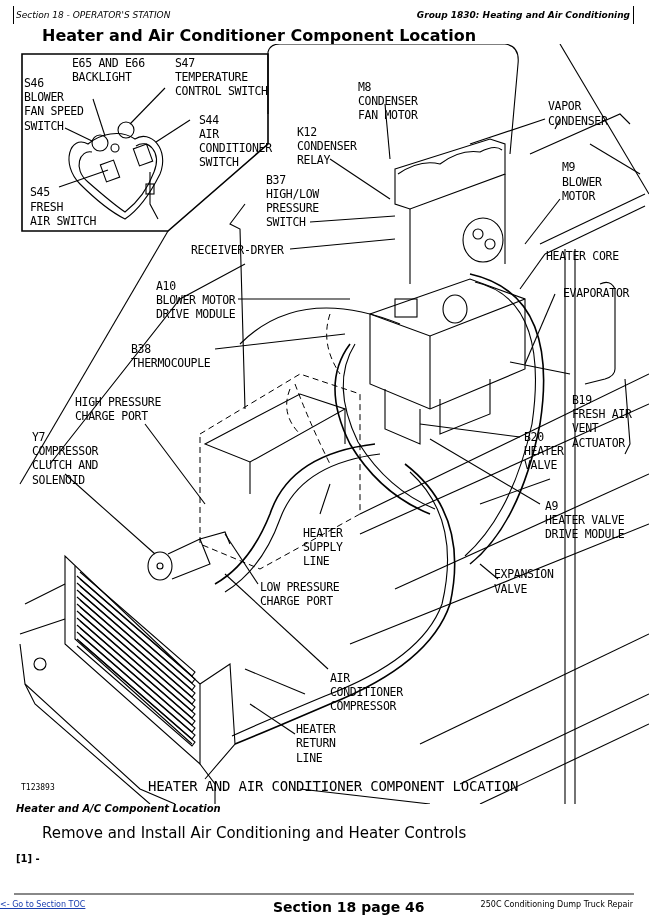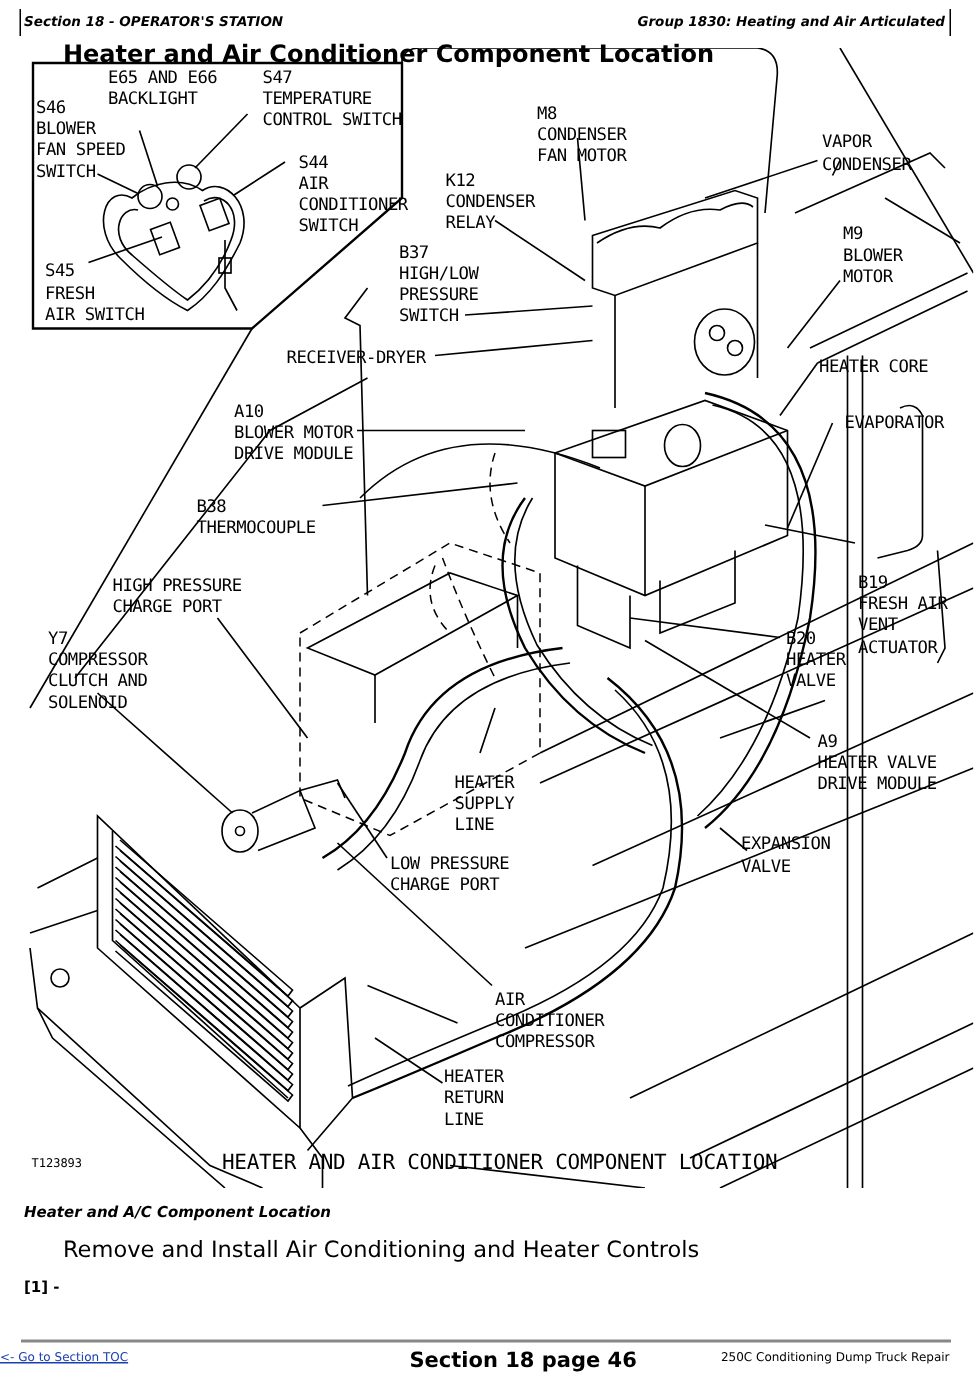--- a/index.html
+++ b/index.html
@@ -1,43 +1,43 @@
 <!DOCTYPE html>
 <html><head>
 <meta charset="utf-8">
 <style>
   html, body { margin:0; padding:0; background:#fff; }
   body { width:649px; height:923px; position:relative; overflow:hidden; font-family:"DejaVu Sans", sans-serif; color:#000; }
-  .hdr-left { position:absolute; left:16px; top:10px; font-size:9px; font-weight:bold; font-style:italic; }
+  .hdr-left { position:absolute; left:16px; top:10px; font-size:9px; font-weight:normal; font-style:italic; }
   .hdr-right { position:absolute; right:19px; top:10px; font-size:9px; font-weight:bold; font-style:italic; }
   .hdr-rule-l { position:absolute; left:13px; top:6px; width:1px; height:18px; background:#000; }
   .hdr-rule-r { position:absolute; right:15px; top:6px; width:1px; height:18px; background:#000; }
   .title1 { position:absolute; left:42px; top:26px; font-size:16px; font-weight:bold; }
-  .diagram { position:absolute; left:0; top:32px; width:649px; height:760px;text-align:center; }
+  .diagram { position:absolute; left:0; top:44px; width:649px; height:760px;text-align:center; }
   .diagram svg { width:649px; height:760px; display:block; }
   .lbl { font-family:"DejaVu Sans Mono", monospace; font-size:11.5px; fill:#000; letter-spacing:-0.3px; }
   .lbl-cap { font-family:"DejaVu Sans Mono", monospace; font-size:14px; fill:#000; letter-spacing:-0.2px; }
   .lbl-id { font-family:"DejaVu Sans Mono", monospace; font-size:8px; fill:#000; }
   .ln { stroke:#000; stroke-width:1.1; fill:none; }
   .ln2 { stroke:#000; stroke-width:1.6; fill:none; }
   .dash { stroke:#000; stroke-width:1; fill:none; stroke-dasharray:6 4; }
   .caption { position:absolute; left:16px; top:803px; font-size:10px; font-weight:bold; font-style:italic; }
   .title2 { position:absolute; left:42px; top:824px; font-size:15px; font-weight:normal; }
   .step { position:absolute; left:16px; top:853px; font-size:10px; font-weight:bold; }
   .foot-rule { position:absolute; left:14px; top:893px; width:620px; height:2px; background:#888; }
   .foot-left { position:absolute; left:0; top:900px; font-size:8px; color:#1a3fb0; text-decoration:underline; cursor:pointer; }
   .foot-mid { position:absolute; left:273px; top:899px; font-size:14px; font-weight:bold; }
   .foot-right { position:absolute; right:16px; top:900px; font-size:8px; }
 </style>
 </head>
 <body>
 
 <div class="hdr-rule-l"></div>
 <div class="hdr-left">Section 18 - OPERATOR'S STATION</div>
-<div class="hdr-right">Group 1830: Heating and Air Articulated</div>
+<div class="hdr-right">Group 1830: Heating and Air Conditioning</div>
 <div class="hdr-rule-r"></div>
 
 <div class="title1">Heater and Air Conditioner Component Location</div>
 
 <div class="diagram">
 <svg viewBox="0 0 649 760" xmlns="http://www.w3.org/2000/svg">
 
   <g>
     <path class="ln2" d="M22 10 L268 10 L268 100 L168 187 L22 187 Z"></path>
 

